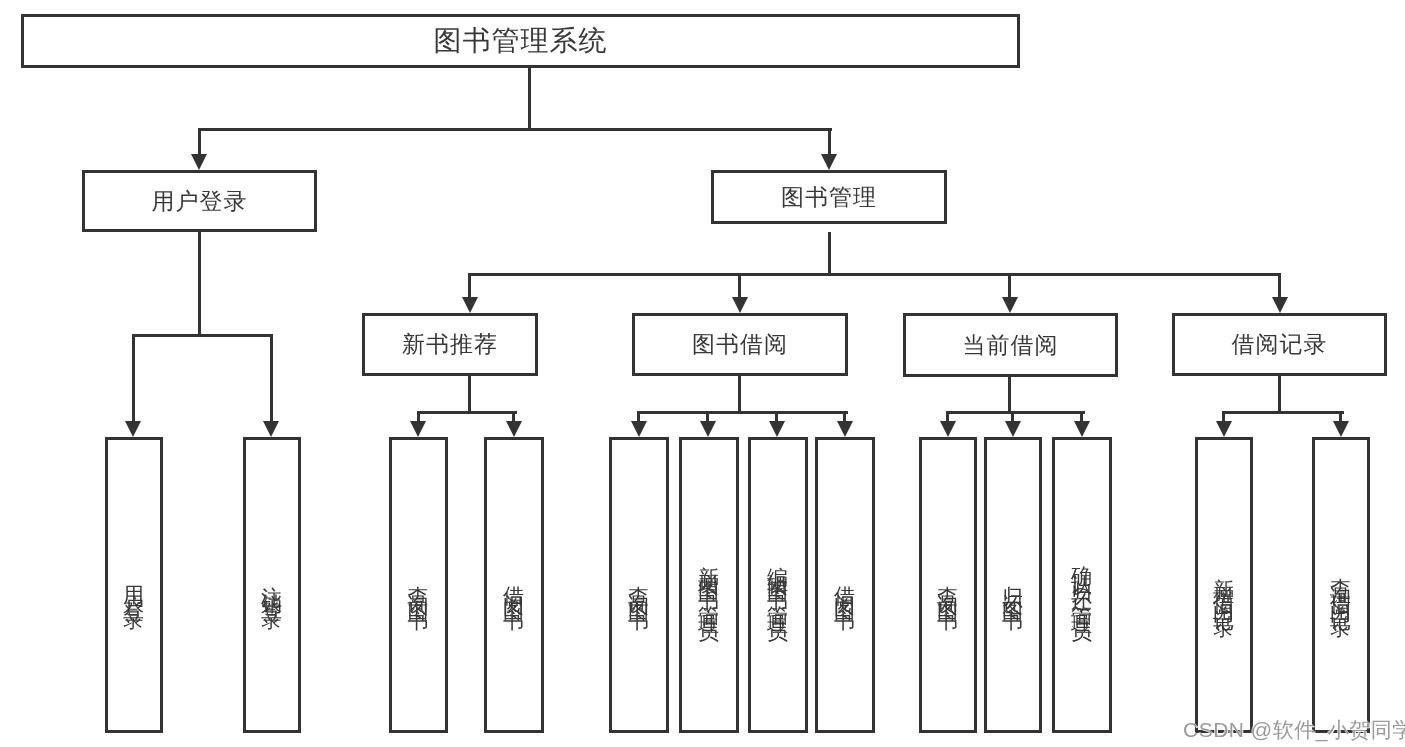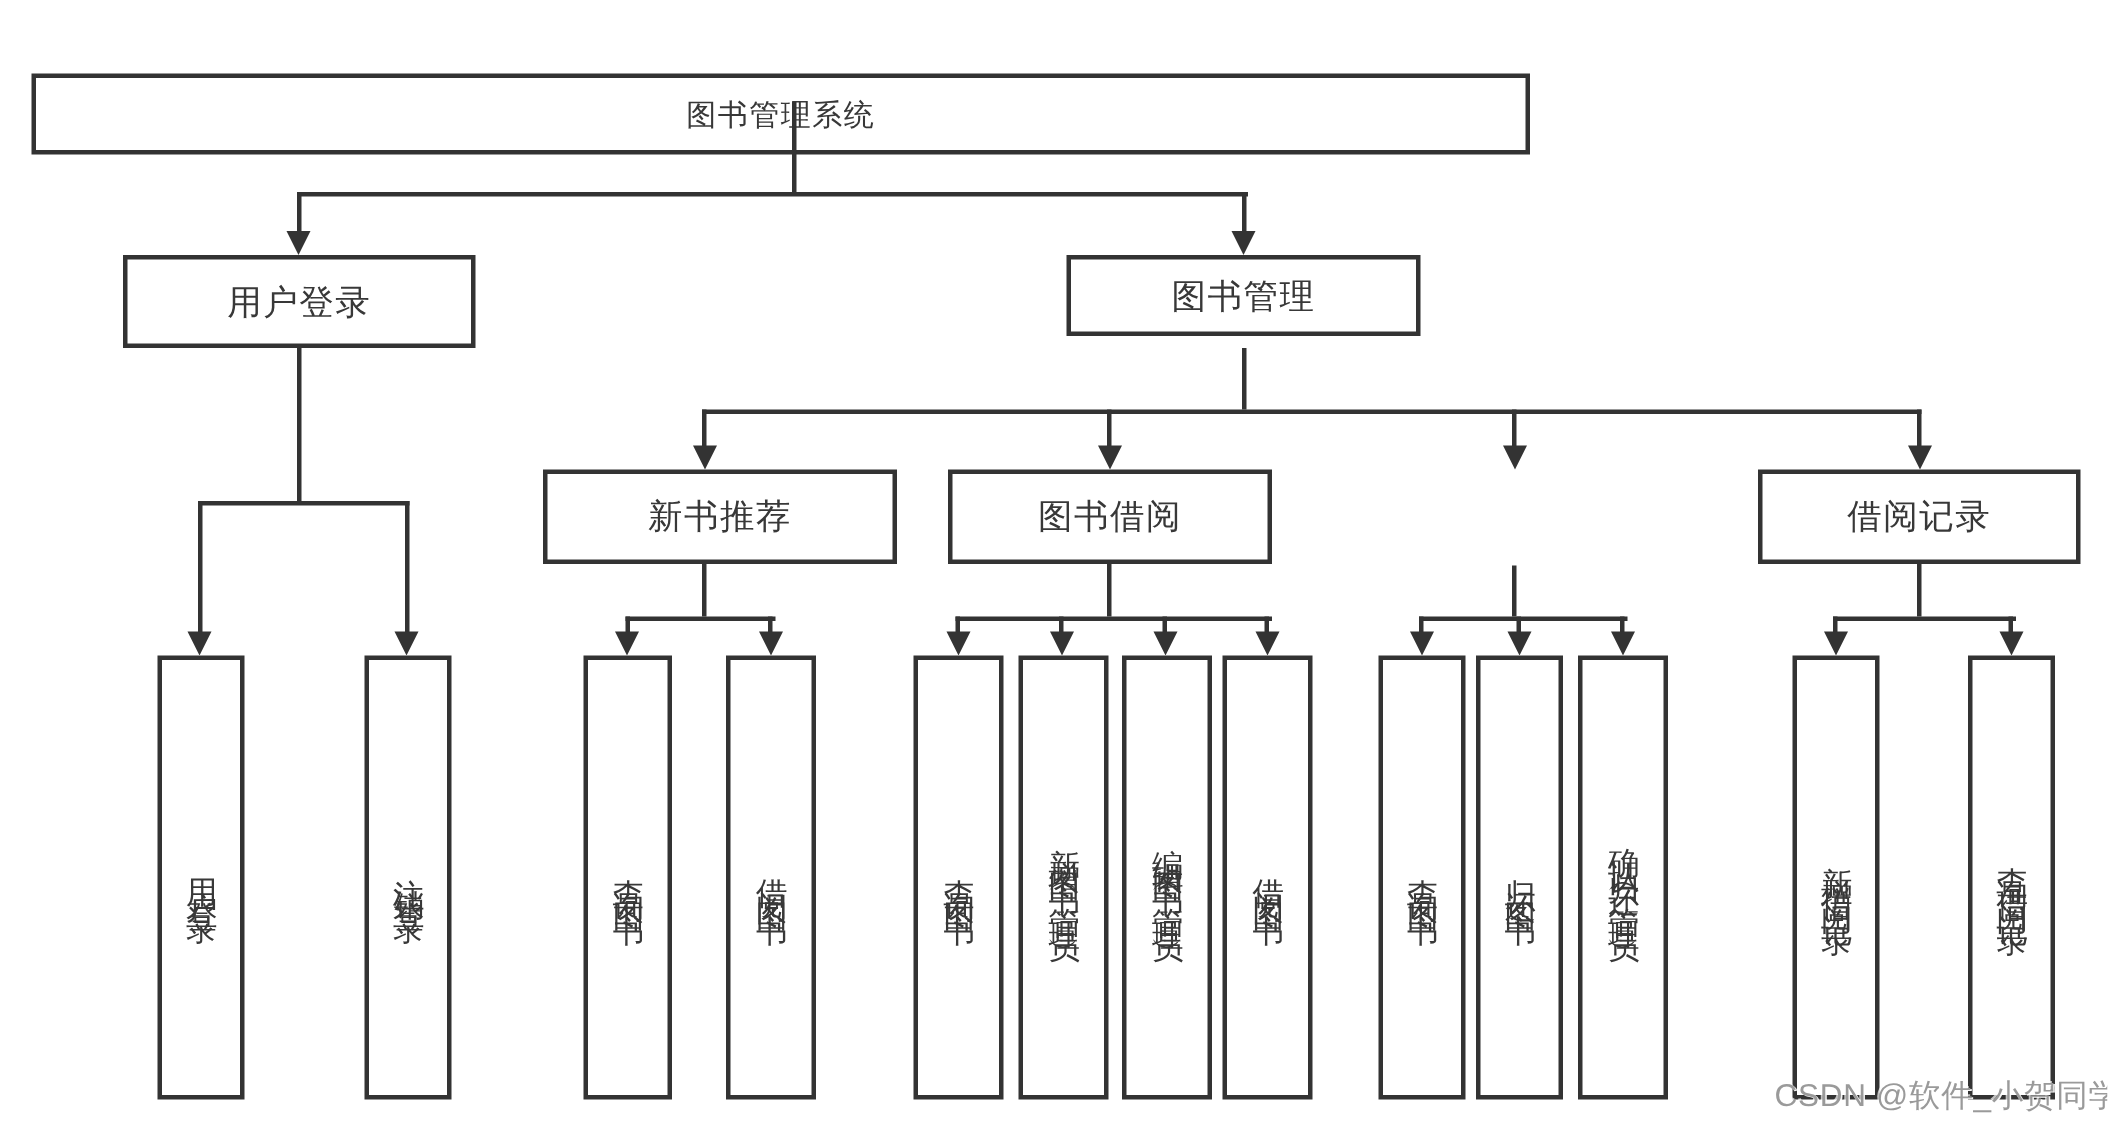--- a/index.html
+++ b/index.html
@@ -16,21 +16,21 @@
     position: absolute;
     box-sizing: border-box;
     border: 3px solid #333333;
     background: #ffffff;
     display: flex;
     align-items: center;
     justify-content: center;
     text-align: center;
   }
   .box.h { font-size: 23px; letter-spacing: 1px; }
-  .box.root { font-size: 20px; margin-top: 35px; }
+  .box.root { font-size: 28px; }
   .box.v {
     writing-mode: vertical-rl;
     text-orientation: mixed;
     font-size: 21px;
     letter-spacing: 8px;
     line-height: 1;
   }
   .hl { position: absolute; height: 3px; background: #333333; }
   .vl { position: absolute; width: 3px; background: #333333; }
   .ar {
@@ -80,22 +80,23 @@
   <div class="hl" style="left:468px; top:273px; width:813px;"></div>
   <div class="vl" style="left:468px; top:273px; height:26px;"></div>
   <div class="ar" style="left:462px; top:297px;"></div>
   <div class="vl" style="left:738px; top:273px; height:26px;"></div>
   <div class="ar" style="left:732px; top:297px;"></div>
   <div class="vl" style="left:1008px; top:273px; height:26px;"></div>
   <div class="ar" style="left:1002px; top:297px;"></div>
   <div class="vl" style="left:1278px; top:273px; height:26px;"></div>
   <div class="ar" style="left:1272px; top:297px;"></div>
 
-  <div class="box h" style="left:362px; top:313px; width:236px; height:63px;">新书推荐</div>
+  <div class="box h" style="left:362px; top:313px; width:176px; height:63px;">新书推荐</div>
   <div class="box h" style="left:632px; top:313px; width:216px; height:63px;">图书借阅</div>
+  <div class="box h" style="left:903px; top:313px; width:215px; height:64px;">当前借阅</div>
   <div class="box h" style="left:1172px; top:313px; width:215px; height:63px;">借阅记录</div>
 
   <div class="vl" style="left:468px; top:376px; height:35px;"></div>
   <div class="hl" style="left:417px; top:411px; width:100px;"></div>
   <div class="vl" style="left:417px; top:411px; height:11px;"></div>
   <div class="ar" style="left:410px; top:421px;"></div>
   <div class="vl" style="left:512px; top:411px; height:11px;"></div>
   <div class="ar" style="left:506px; top:421px;"></div>
 
   <div class="vl" style="left:738px; top:376px; height:35px;"></div>

